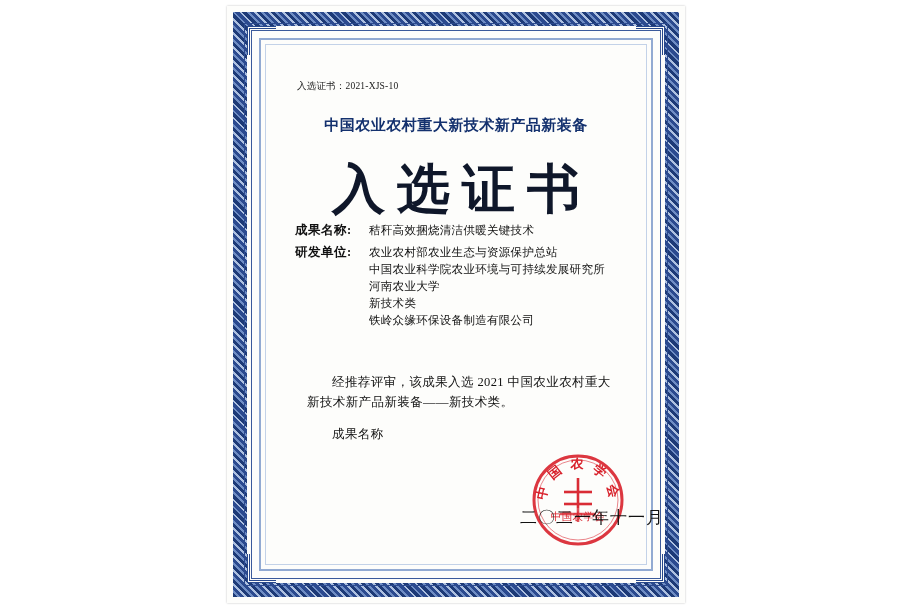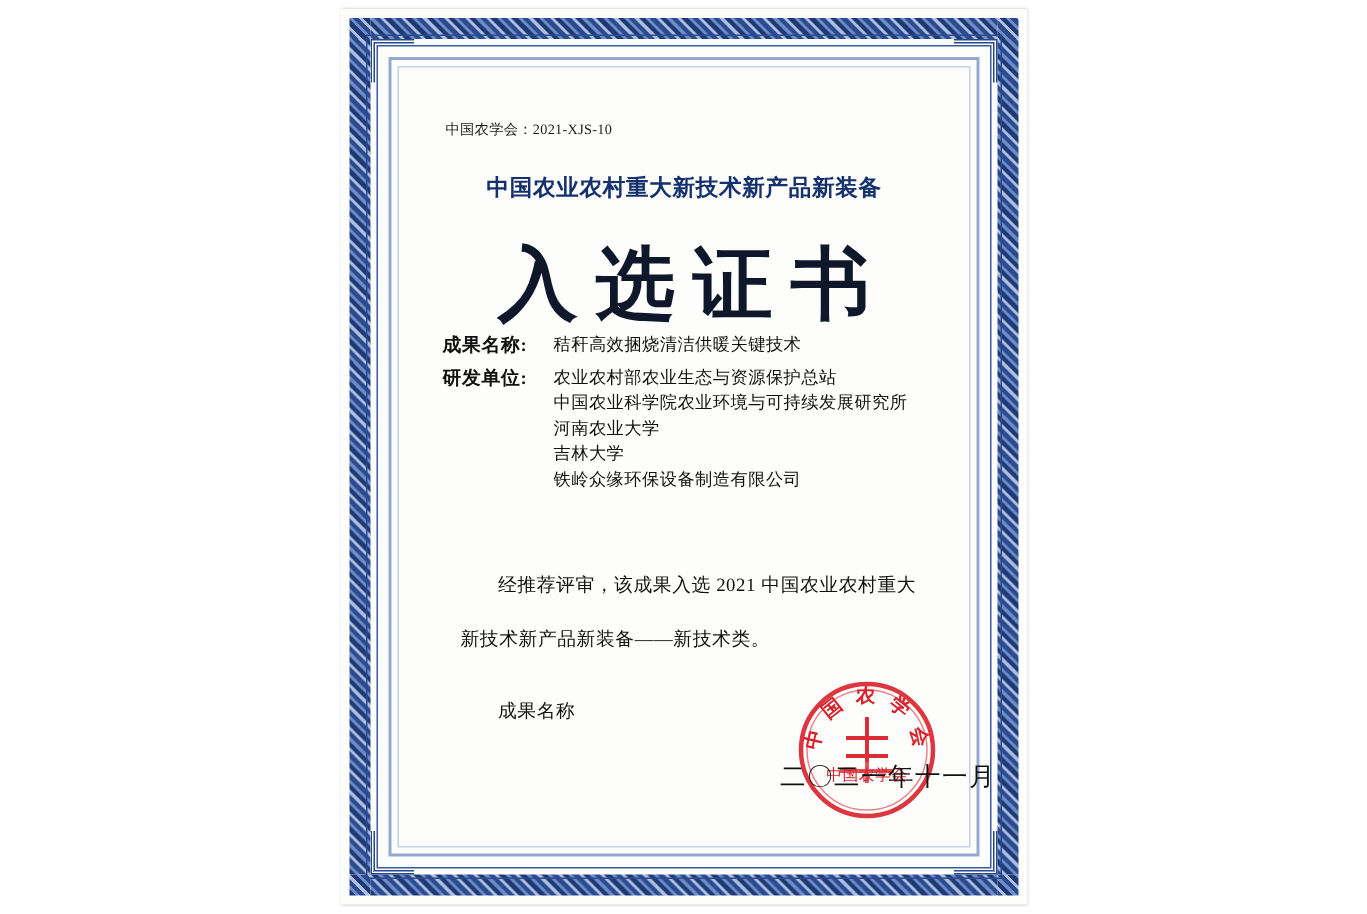--- a/index.html
+++ b/index.html
@@ -166,21 +166,21 @@
     white-space: nowrap;
   }
 
   .body-text {
     position: absolute;
     left: 32px;
     right: 16px;
     top: 318px;
     font-size: 12.5px;
     color: #111111;
-    line-height: 36px;
+    line-height: 20px;
     letter-spacing: 0.4px;
   }
   .body-text p {
     margin: 0 0 8px 0;
     text-indent: 25px;
   }
   .body-text p.last {
     margin-top: 12px;
   }
 
@@ -217,42 +217,42 @@
     <div class="border-thin3"></div>
 
     <div class="corner tl"></div>
     <div class="corner tr"></div>
     <div class="corner bl"></div>
     <div class="corner br"></div>
 
     <div class="content">
 
       <div class="cert-number">
-        <span>中国农学会：</span><span>2021-XJS-10</span>
+        <span>入选证书：</span><span>2021-XJS-10</span>
       </div>
 
       <div class="title-main">中国农业农村重大新技术新产品新装备</div>
       <div class="title-sub">入选证书</div>
 
       <div class="fields">
 
         <div class="field-row">
           <div class="field-label">成果名称:</div>
           <div class="field-value">
             <span class="line">秸秆高效捆烧清洁供暖关键技术</span>
           </div>
         </div>
 
         <div class="field-row">
           <div class="field-label">研发单位:</div>
           <div class="field-value">
             <span class="line">农业农村部农业生态与资源保护总站</span>
             <span class="line">中国农业科学院农业环境与可持续发展研究所</span>
             <span class="line">河南农业大学</span>
-            <span class="line">吉林大学</span>
+            <span class="line">新技术类</span>
             <span class="line">铁岭众缘环保设备制造有限公司</span>
           </div>
         </div>
 
       </div>
 
       <div class="body-text">
         <p>经推荐评审，该成果入选 2021 中国农业农村重大新技术新产品新装备——新技术类。</p>
         <p class="last">成果名称</p>
       </div>

